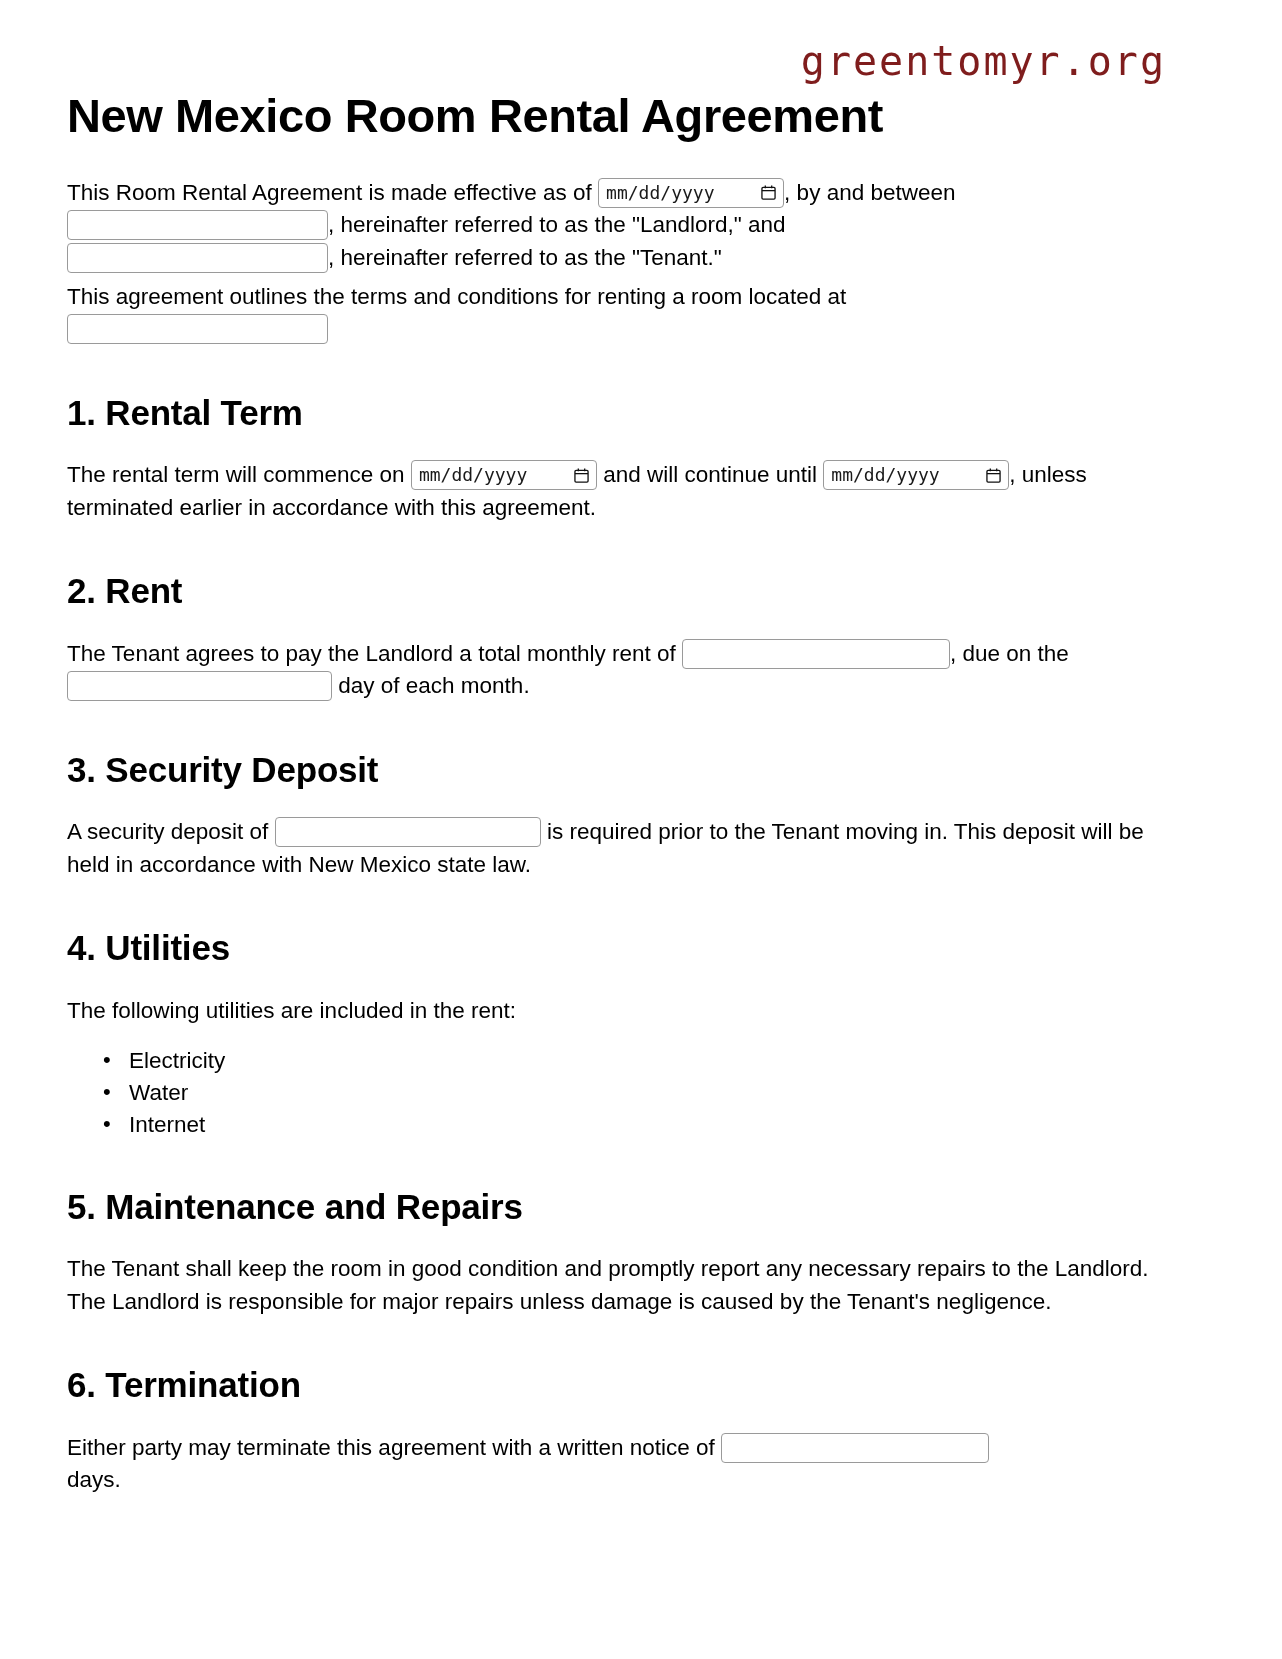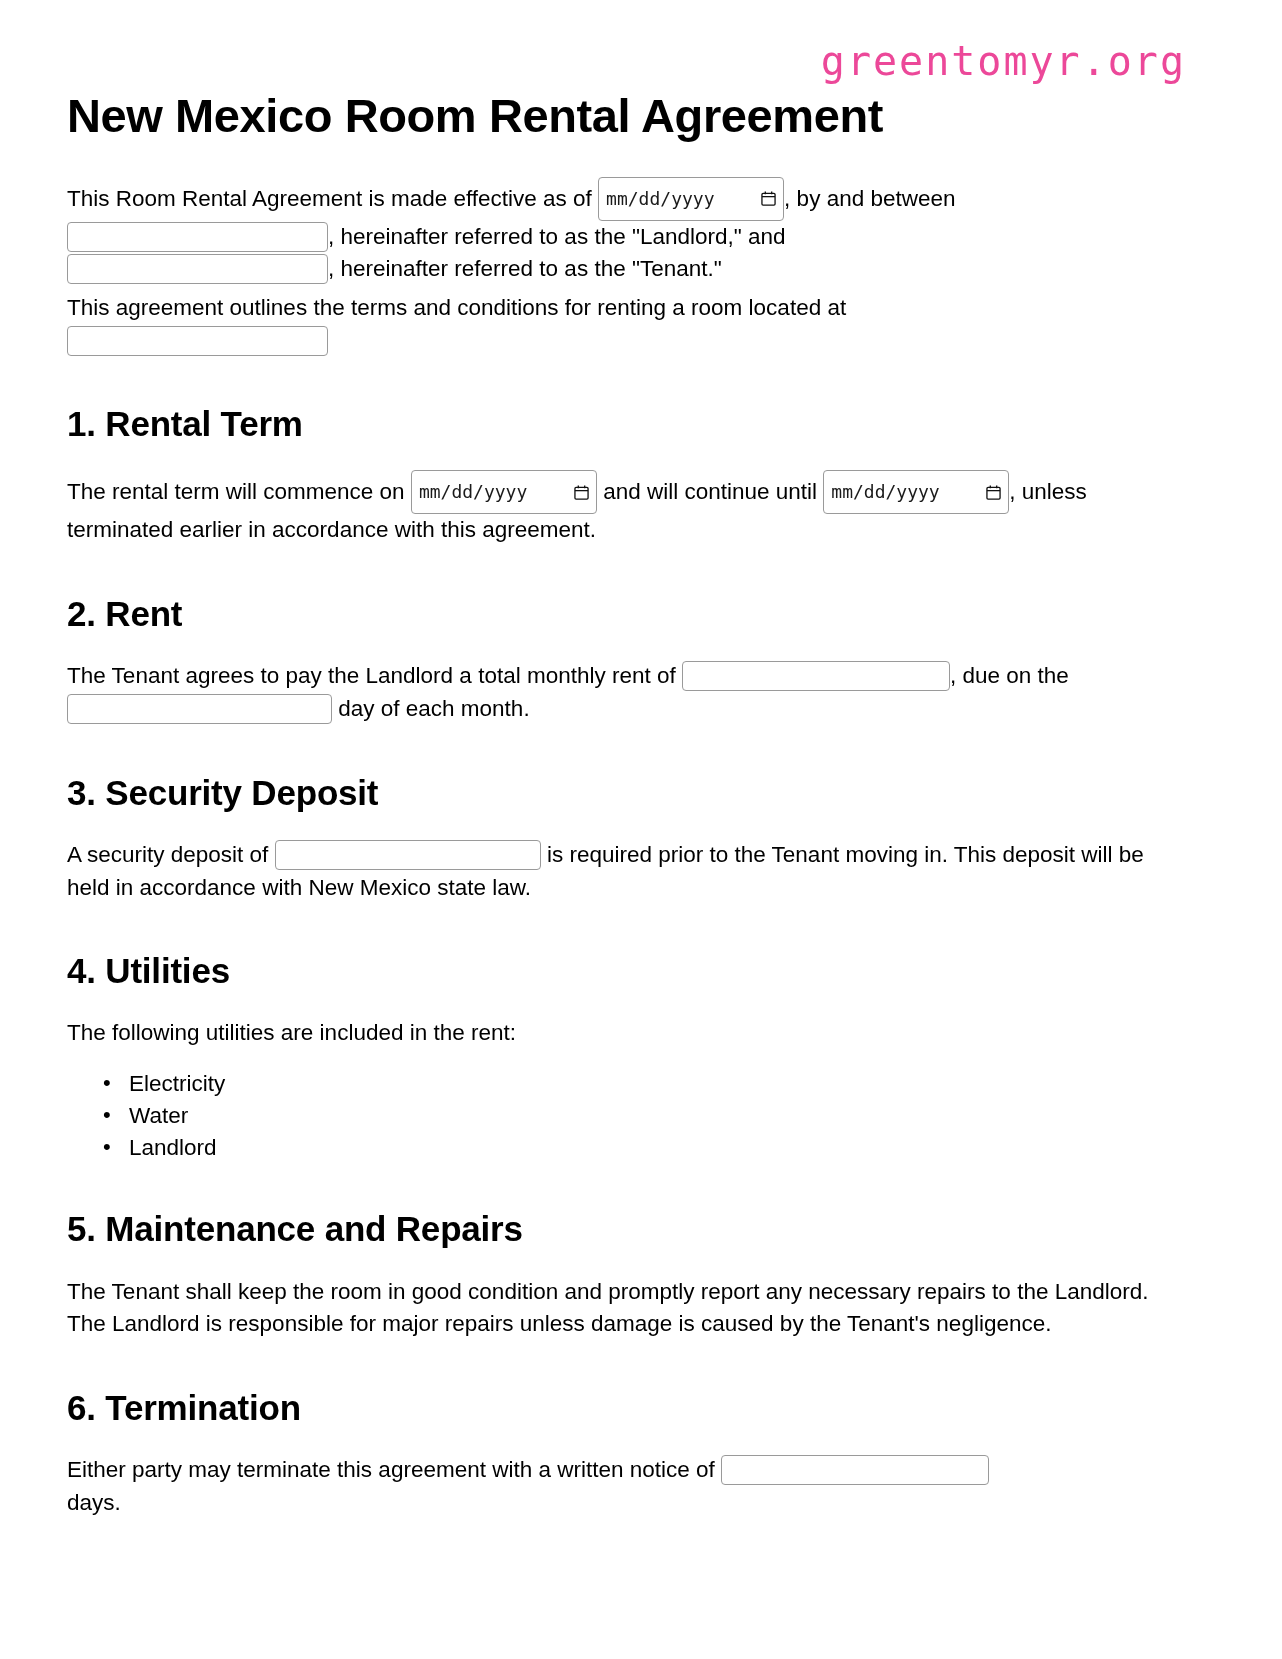--- a/index.html
+++ b/index.html
@@ -18,25 +18,25 @@
   }
   .page {
     position: relative;
     width: 1282px;
     min-height: 1659px;
     padding: 52px 112px 40px 67px;
   }
   .watermark {
     position: absolute;
     top: 38px;
-    right: 96px;
+    right: 116px;
     font-family: "DejaVu Sans Mono", "Liberation Mono", monospace;
     font-size: 40px;
     letter-spacing: 2px;
-    color: #ec4899;
+    color: #7f1d1d;
     white-space: nowrap;
     user-select: none;
   }
   h1.doc-title {
     font-size: 47px;
     font-weight: bold;
     letter-spacing: -0.4px;
     margin: 38px 0 34px 0;
     line-height: 1.12;
     color: #000;
@@ -87,21 +87,21 @@
     outline: none;
     color: #000;
   }
   .date-field {
     display: inline-flex;
     align-items: center;
     justify-content: space-between;
     border: 1px solid #9a9a9a;
     border-radius: 4px;
     background: #ffffff;
-    height: 44px;
+    height: 30px;
     padding: 0 7px 0 7px;
     vertical-align: 1px;
     min-width: 186px;
   }
   .date-field .ph {
     font-family: "DejaVu Sans Mono", "Liberation Mono", monospace;
     font-size: 18px;
     color: #1a1a1a;
     letter-spacing: 0px;
     white-space: nowrap;
@@ -194,21 +194,21 @@
     <span>A security deposit of</span>
     <input class="txt w-deposit" type="text" value="" placeholder="" style="">
     <span>is required prior to the Tenant moving in. This deposit will be held in accordance with New Mexico state law.</span>
   </p>
 
   <h2 class="section-heading">4. Utilities</h2>
   <p class="body-text">The following utilities are included in the rent:</p>
   <ul class="util-list">
     <li>Electricity</li>
     <li>Water</li>
-    <li>Landlord</li>
+    <li>Internet</li>
   </ul>
 
   <h2 class="section-heading">5. Maintenance and Repairs</h2>
   <p class="body-text">The Tenant shall keep the room in good condition and promptly report any necessary repairs to the Landlord. The Landlord is responsible for major repairs unless damage is caused by the Tenant's negligence.</p>
 
   <h2 class="section-heading">6. Termination</h2>
   <p class="body-text">
     <span>Either party may terminate this agreement with a written notice of</span>
     <input class="txt w-notice" type="text" value="" placeholder="" style=""><br>
     <span>days.</span>

